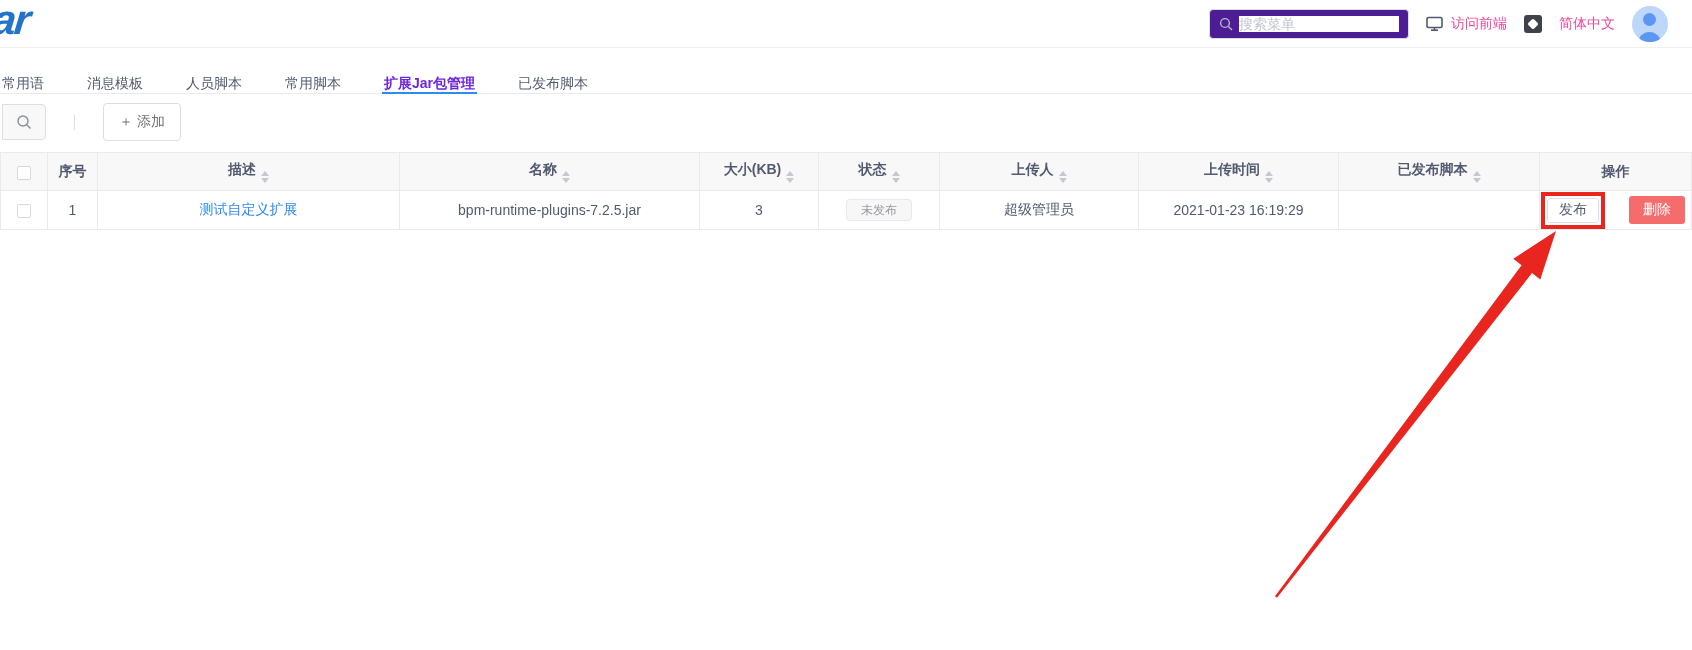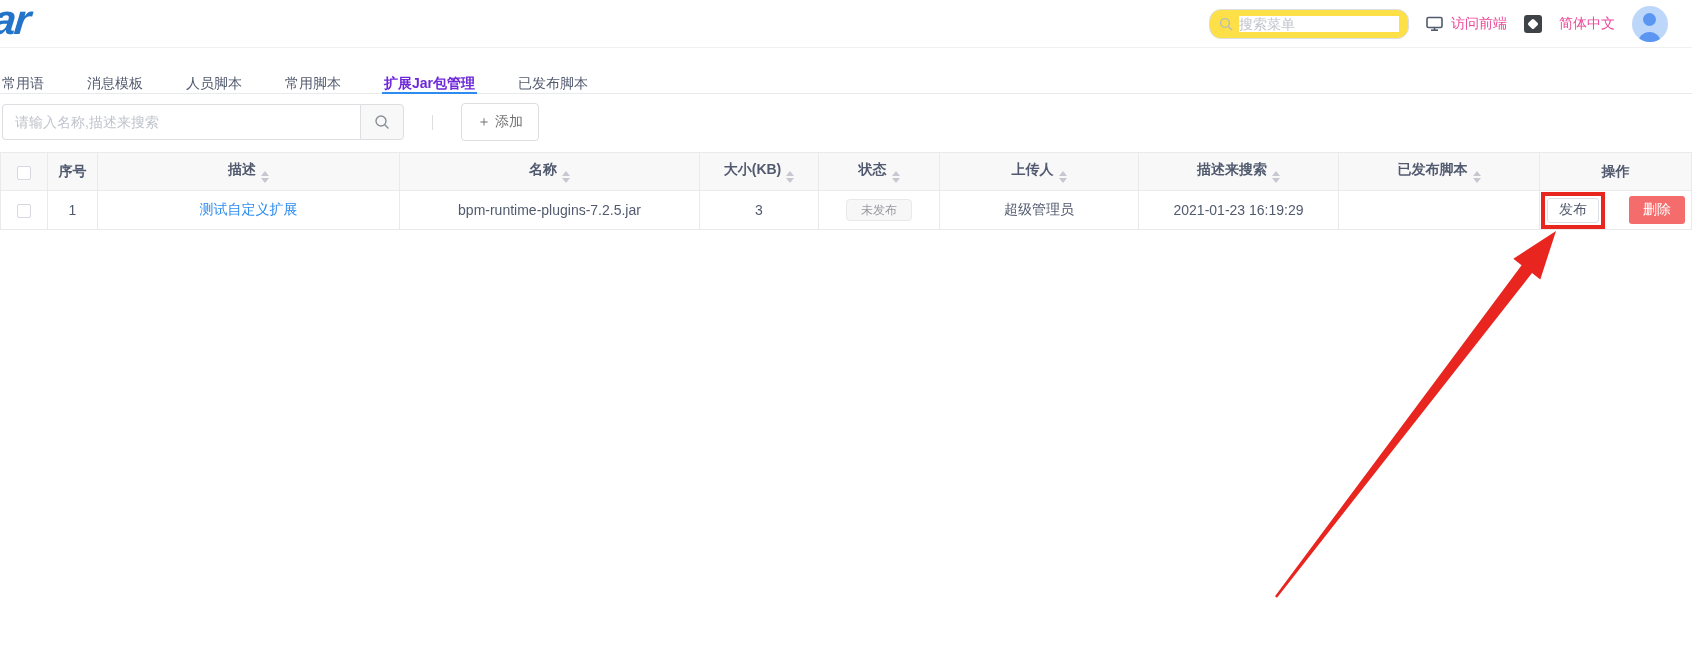--- a/index.html
+++ b/index.html
@@ -7,22 +7,22 @@
     font-family:"Liberation Sans","DejaVu Sans",sans-serif; }
   body { position:relative; }
 
   
   .topbar { position:absolute; top:0; left:0; right:0; height:48px; background:#fff;
     border-bottom:1px solid #f0f0f0; overflow:hidden; z-index:2; }
   .logo { position:absolute; left:-7px; top:-4px; font-size:42px; font-weight:800;
     font-style:italic; letter-spacing:-2px; color:#2373c8; transform:skewX(-6deg); }
   .topbar-right { position:absolute; right:24px; top:0; height:48px; display:flex;
     align-items:center; gap:17px; }
-  .menu-search { width:200px; height:30px; border:1px solid #dcdee2; border-radius:12px;
-    display:flex; align-items:center; padding:0 9px; gap:6px; background:#fde047; }
+  .menu-search { width:200px; height:30px; border:1px solid #dcdee2; border-radius:4px;
+    display:flex; align-items:center; padding:0 9px; gap:6px; background:#4c1d95; }
   .menu-search svg { flex:0 0 auto; }
   .menu-search input { border:none; outline:none; width:100%; font-size:14px; color:#515a6e;
     font-family:inherit; }
   .menu-search input::placeholder { color:#c0c4cc; }
   .tb-item { display:flex; align-items:center; gap:8px; font-size:14px; color:#ec4899;
     cursor:pointer; }
   .fs-icon { width:18px; height:18px; background:#3f4348; border-radius:3px; position:relative;
     cursor:pointer; }
   .fs-icon::after { content:""; position:absolute; left:4px; top:4px; width:10px; height:10px;
     background:#fff; border-radius:2px; transform:rotate(45deg) scale(.8); }
@@ -128,21 +128,20 @@
 <div class="tabbar">
   <div class="tab">常用语</div>
   <div class="tab">消息模板</div>
   <div class="tab">人员脚本</div>
   <div class="tab">常用脚本</div>
   <div class="tab active">扩展Jar包管理</div>
   <div class="tab">已发布脚本</div>
 </div>
 
 <div class="toolbar">
-  <input class="filter-input" placeholder="请输入名称,描述来搜索" style="">
   <div class="search-btn">
     <span style="display:flex;">
       <svg width="16" height="16" viewBox="0 0 16 16">
         <circle cx="7" cy="7" r="5" fill="none" stroke="#8a8f97" stroke-width="1.4"></circle>
         <line x1="10.8" y1="10.8" x2="14.5" y2="14.5" stroke="#8a8f97" stroke-width="1.4"></line>
       </svg>
     </span>
   </div>
   <div class="vdivider"></div>
   <button class="add-btn">＋ 添加</button>
@@ -194,21 +193,21 @@
               <i class="down"></i>
             </span>
         </th>
         <th>
           <span>上传人</span><span class="caret">
               <i class="up"></i>
               <i class="down"></i>
             </span>
         </th>
         <th>
-          <span>描述来搜索</span><span class="caret">
+          <span>上传时间</span><span class="caret">
               <i class="up"></i>
               <i class="down"></i>
             </span>
         </th>
         <th>
           <span>已发布脚本</span><span class="caret">
               <i class="up"></i>
               <i class="down"></i>
             </span>
         </th>

